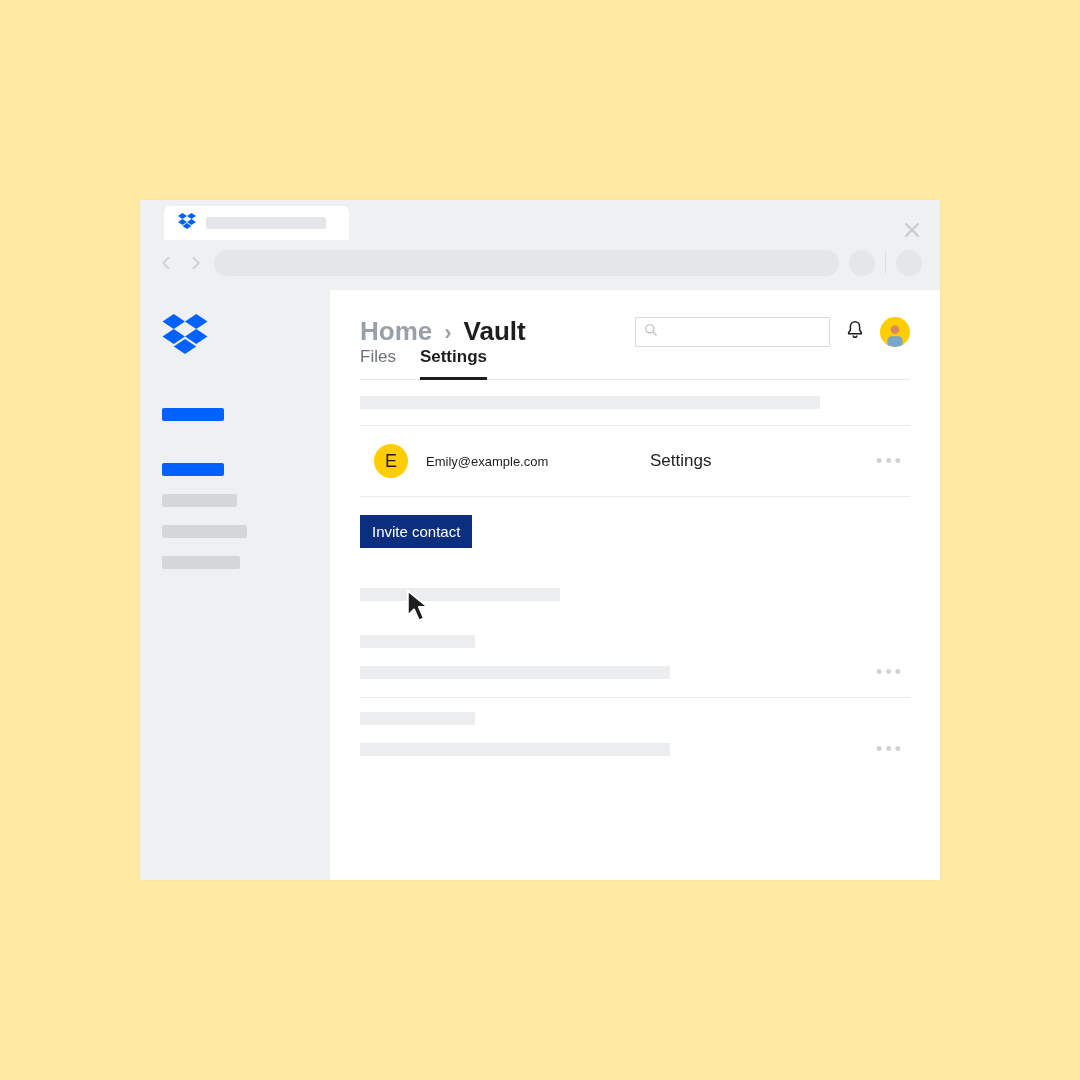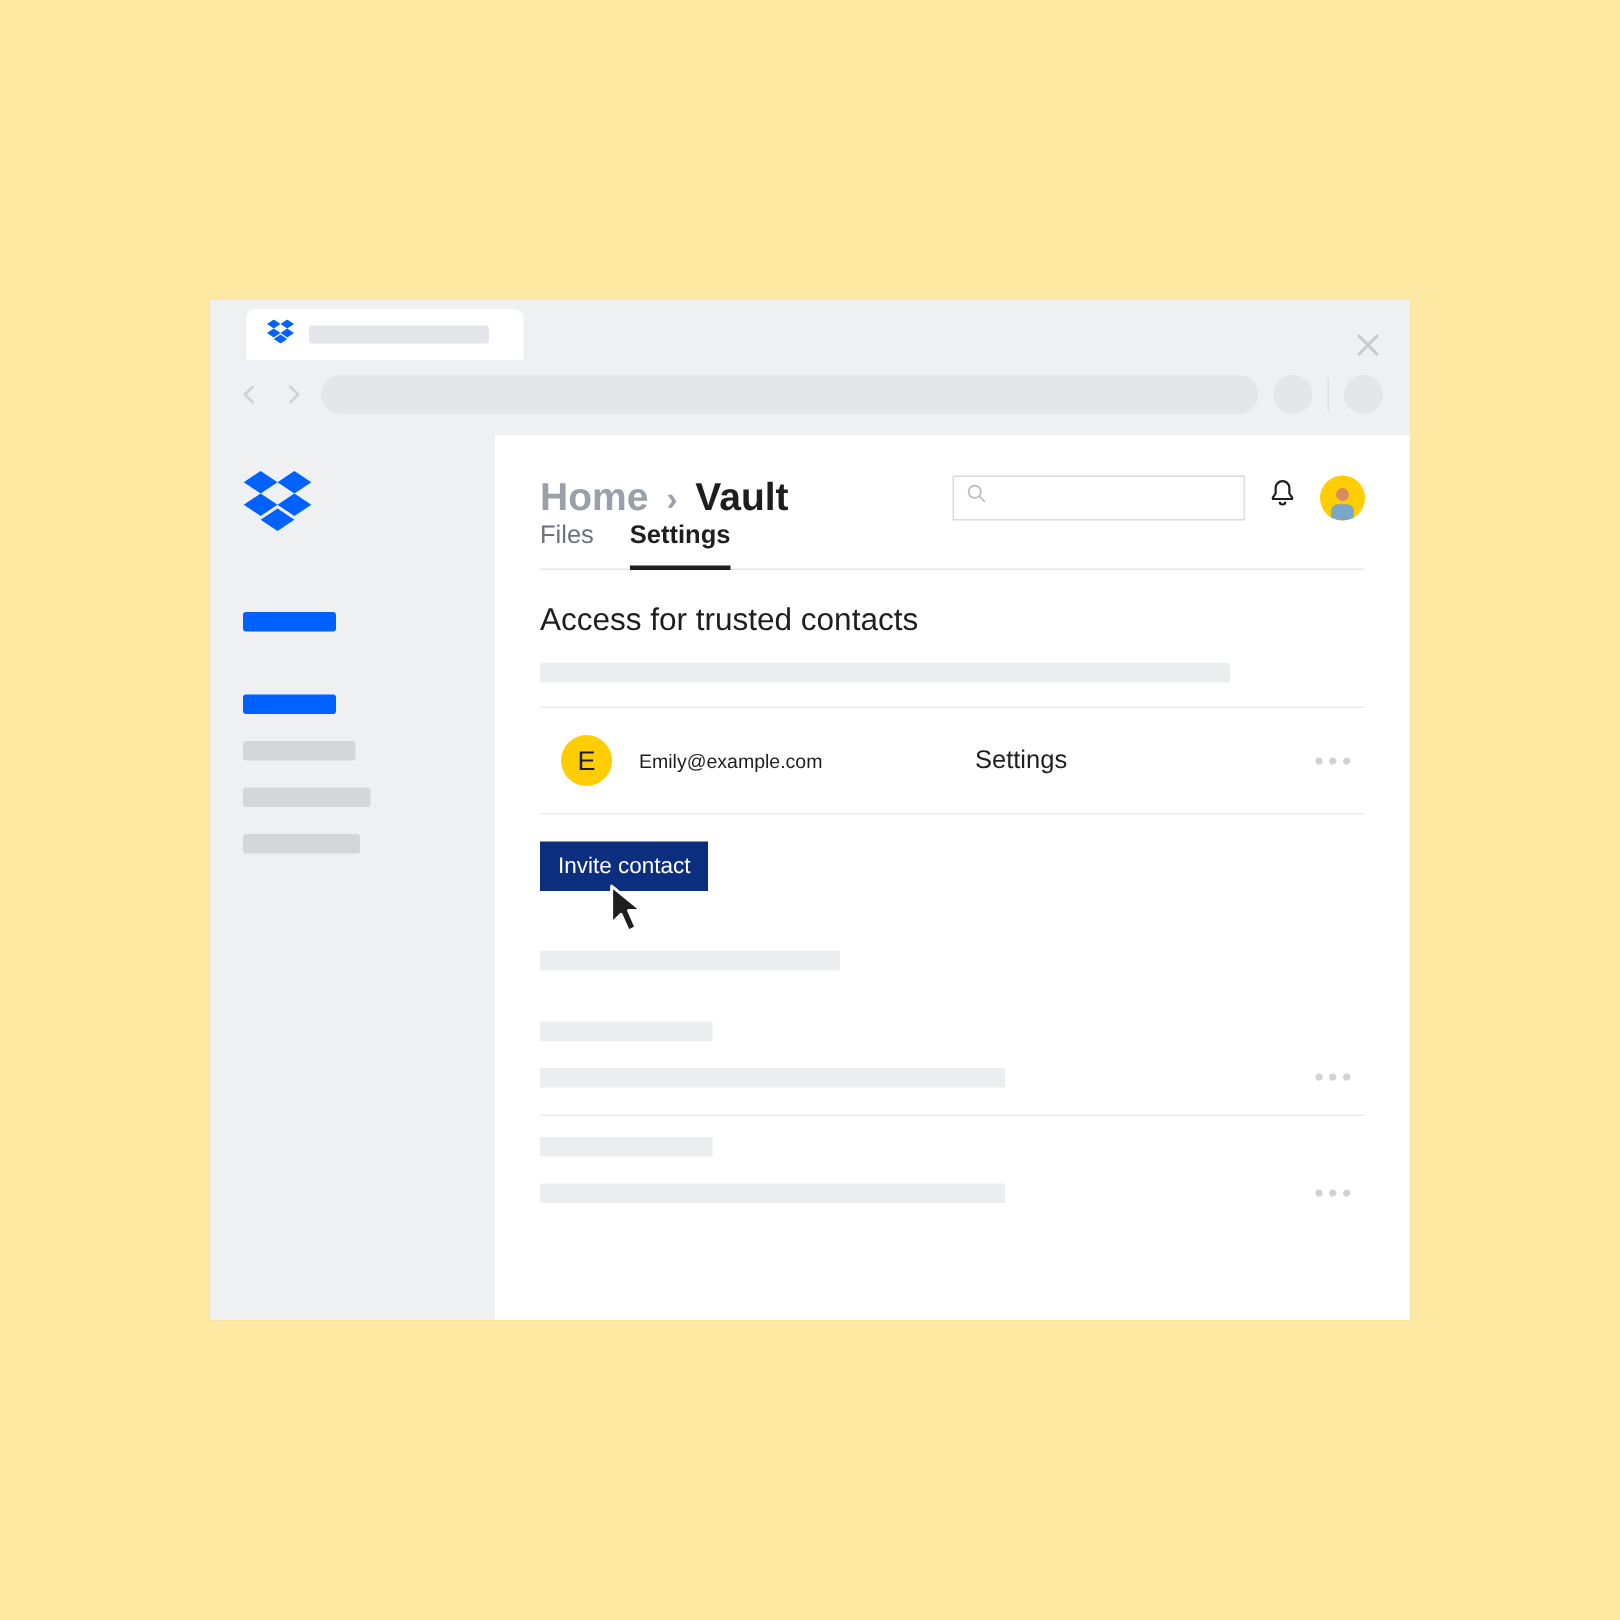--- a/index.html
+++ b/index.html
@@ -277,21 +277,20 @@
             <rect x="5" y="14" width="14" height="12" rx="4" fill="#7aa7c7"></rect>
           </svg>
         </div>
       </div>
 
       <div class="tabs">
         <div class="tabitem">Files</div>
         <div class="tabitem active">Settings</div>
       </div>
 
-      <div class="section-title">Access for trusted contacts</div>
       <div class="ph-line" style="width:460px"></div>
 
       <div class="contactrow">
         <div class="avatar-sm">E</div>
         <div class="contact-email">Emily@example.com</div>
         <div class="contact-status">Settings</div>
         <div class="dots">•••</div>
       </div>
 
       <div class="invite-btn">Invite contact</div>

